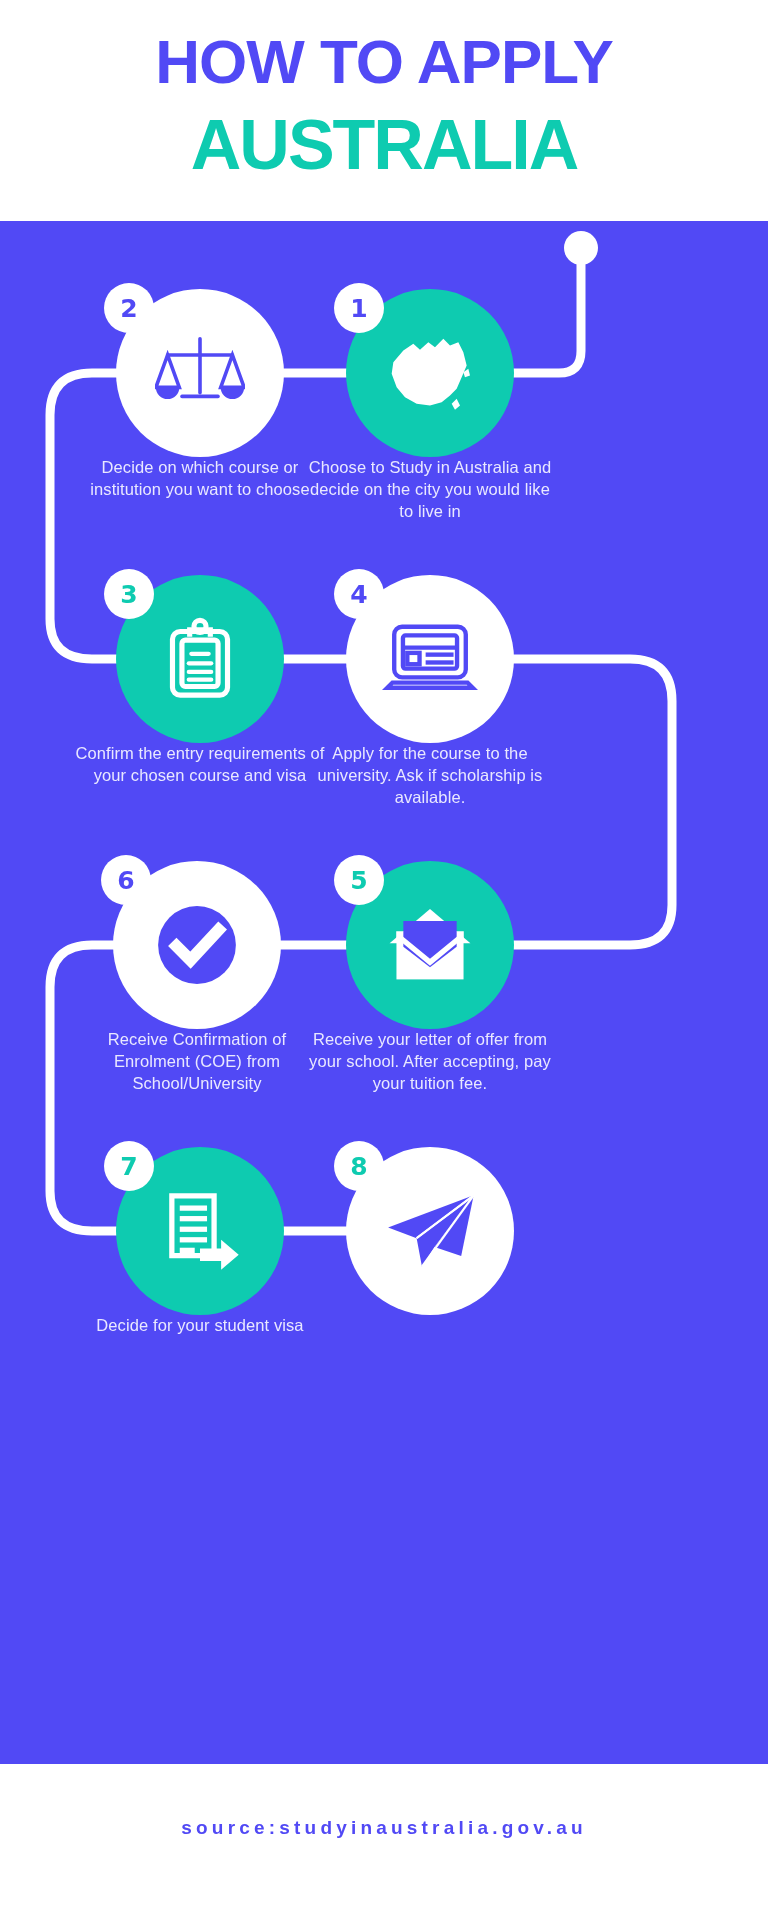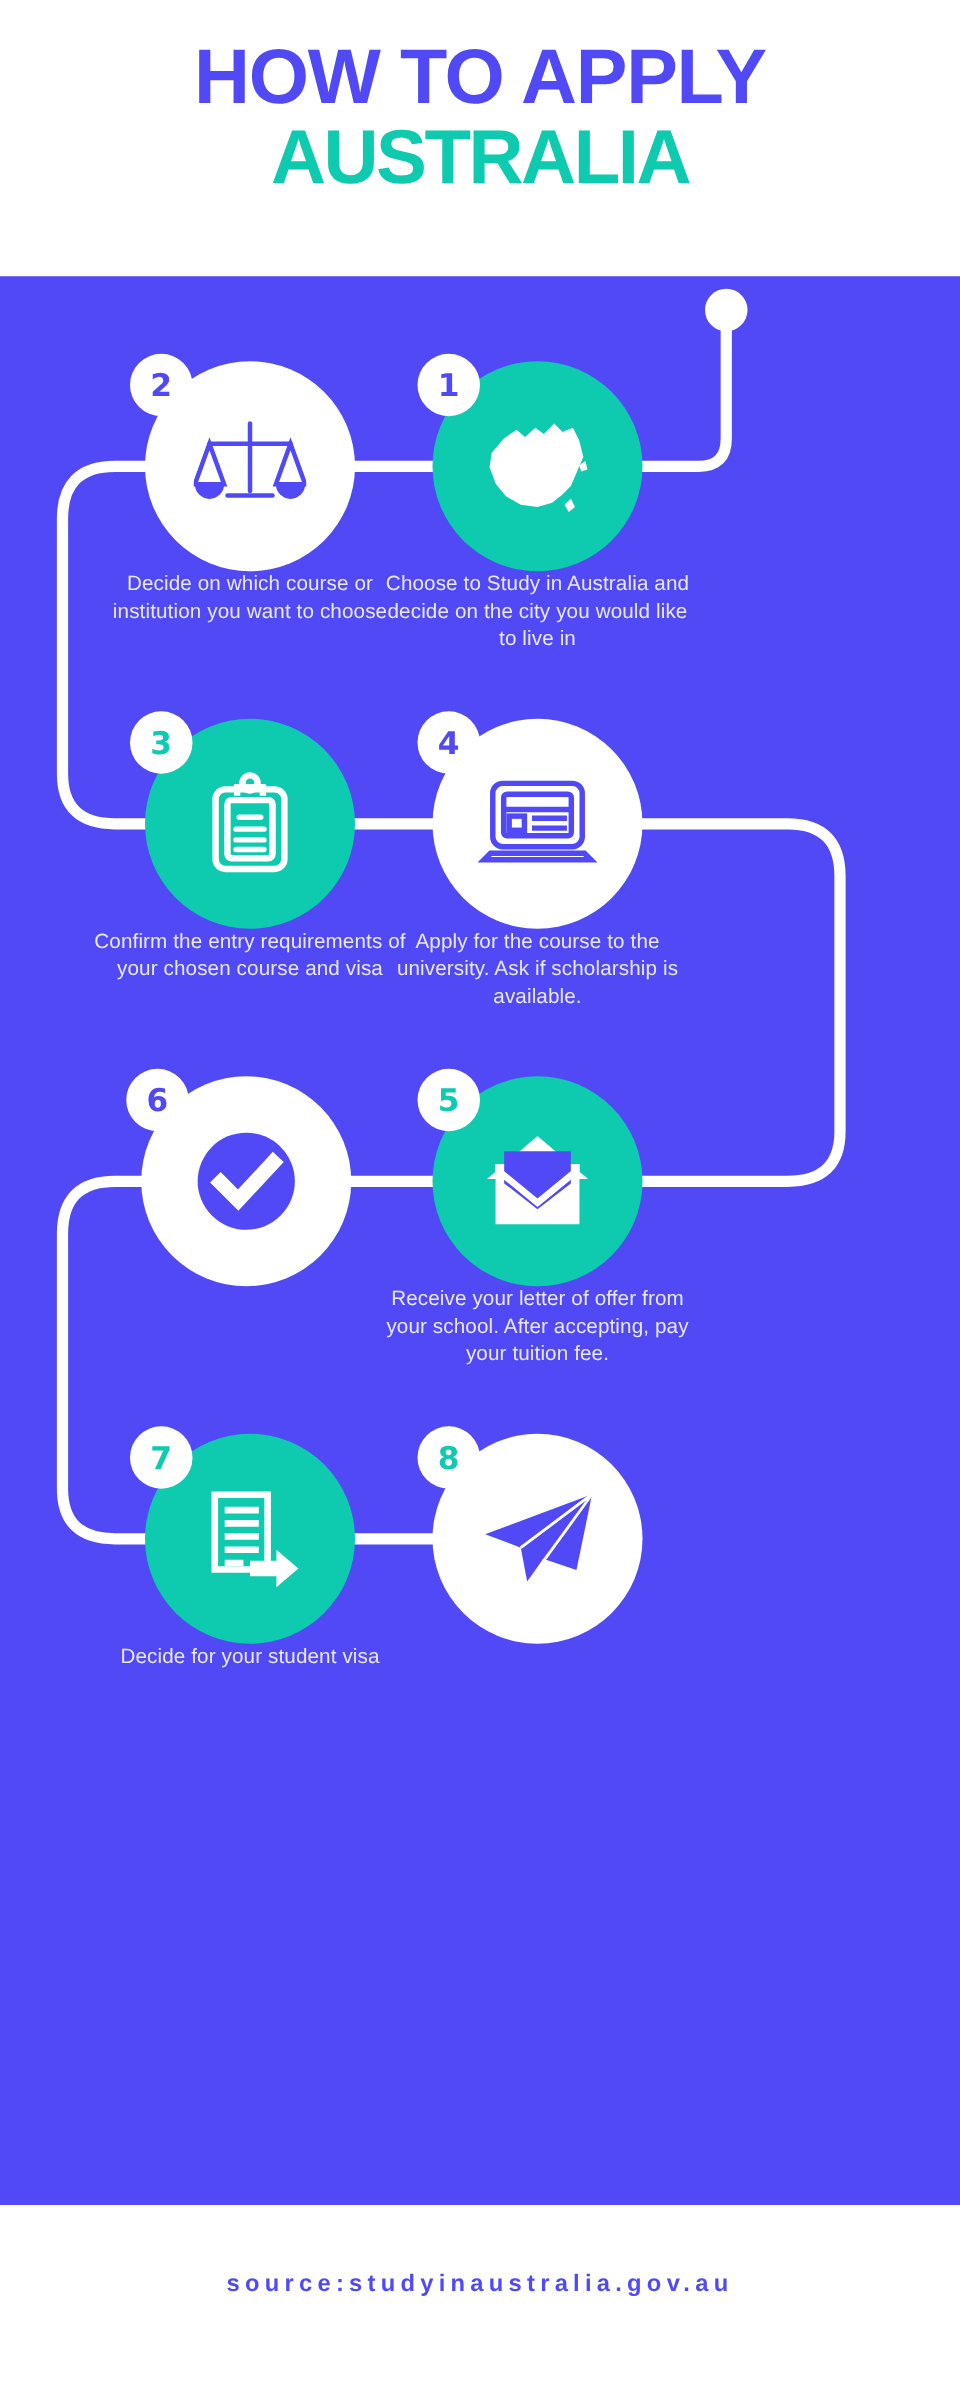--- a/index.html
+++ b/index.html
@@ -27,23 +27,23 @@
     line-height: 0.96;
     text-align: center;
     white-space: nowrap;
   }
   .title-1, .title-2 {
     color: #5149f5;
     font-size: 62px;
   }
   .title-3 {
     color: #0ecbb0;
-    font-size: 61px;
+    font-size: 70px;
     letter-spacing: -2px;
-    margin-top: 4px;
+    margin-top: 20px;
   }
 
   
   .board {
     position: relative;
     height: 1543px;
     background: #5149f5;
     overflow: hidden;
   }
   .connector-svg {
@@ -242,20 +242,21 @@
       <div class="badge blue">
         <span>6</span>
       </div>
       <div class="disc white">
         <svg class="icon" width="108" height="108" viewBox="0 0 100 100">
           <circle cx="50" cy="50" r="36" fill="#5149f5"></circle>
           <path d="M31,51 L44,64 L70,36" stroke="#ffffff" stroke-width="11" fill="none" stroke-linecap="square"></path>
         </svg>
       </div>
     </div>
+    <div class="caption">Receive Confirmation of Enrolment (COE) from School/University</div>
   </div>
 
   <div class="step" style="left:285px; top:640px;">
     <div class="disc-wrap">
       <div class="badge teal">
         <span>5</span>
       </div>
       <div class="disc teal">
         <svg class="icon" width="96" height="86" viewBox="0 0 110 100">
           <path d="M55,8 L102,48 L8,48 Z" fill="#ffffff"></path>

